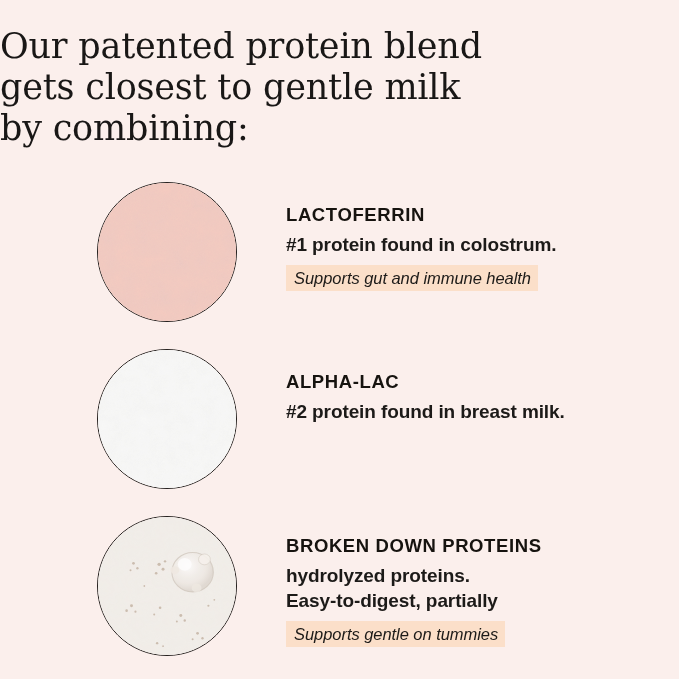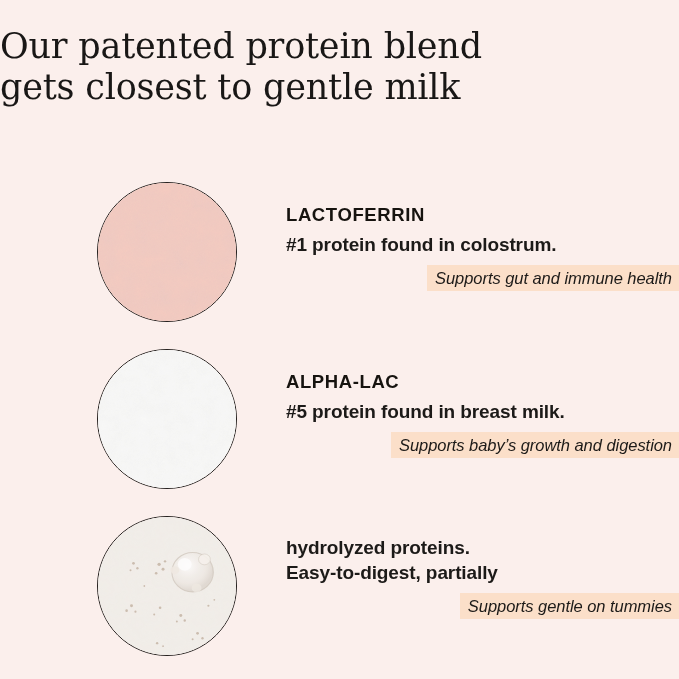--- a/index.html
+++ b/index.html
@@ -86,21 +86,21 @@
   .item-desc {
     font-size: 19px;
     font-weight: 700;
     color: #1c1a18;
     line-height: 25px;
     margin: 0 0 8px 0;
     letter-spacing: -0.1px;
   }
   .item-desc .desc-line { display: block; white-space: nowrap; }
 
-  .tagwrap { line-height: 0; text-align: right; }
+  .tagwrap { line-height: 0; }
   .item-tag {
     display: inline-block;
     background: #fbdfc9;
     color: #1c1a18;
     font-size: 16.5px;
     font-style: italic;
     line-height: 26px;
     padding: 0 7px 0 8px;
     letter-spacing: -0.05px;
     white-space: nowrap;
@@ -116,20 +116,21 @@
   .item-3 { top: 4px; }
 </style>
 </head>
 <body>
 
 <div class="page">
 
   <div class="headline">
     <span class="hl-line">Our patented protein blend</span>
     <span class="hl-line">gets closest to gentle milk</span>
+    <span class="hl-line">by combining:</span>
   </div>
 
   <div class="items">
 
     <div class="item item-1">
       <div class="swatch">
         <svg viewBox="0 0 140 140" preserveAspectRatio="none" aria-hidden="true">
           <defs>
             <filter id="grain1">
               <feTurbulence type="fractalNoise" baseFrequency="0.055" numOctaves="5" seed="7" result="n"></feTurbulence>
@@ -172,25 +173,22 @@
           </defs>
           <rect width="140" height="140" fill="#FAFAF9"></rect>
           <rect width="140" height="140" filter="url(#grain2)" opacity="0.8"></rect>
           <rect width="140" height="140" filter="url(#grainfine2)" opacity="0.5"></rect>
           <rect width="140" height="140" fill="#FFFFFF" opacity="0.18"></rect>
         </svg>
       </div>
       <div class="copy">
         <p class="item-title">ALPHA-LAC</p>
         <p class="item-desc">
-          <span class="desc-line">#5 protein found in breast milk.</span>
+          <span class="desc-line">#2 protein found in breast milk.</span>
         </p>
-        <div class="tagwrap">
-          <span class="item-tag">Supports baby’s growth and digestion</span>
-        </div>
       </div>
     </div>
 
     <div class="item item-3">
       <div class="swatch">
         <svg viewBox="0 0 140 140" preserveAspectRatio="none" aria-hidden="true">
           <defs>
             <filter id="grain3">
               <feTurbulence type="fractalNoise" baseFrequency="0.03" numOctaves="4" seed="11" result="n"></feTurbulence>
               <feColorMatrix in="n" type="matrix" values="0 0 0 0 0.88  0 0 0 0 0.86  0 0 0 0 0.83  0 0 0 0.35 0.08"></feColorMatrix>
@@ -232,20 +230,21 @@
             <circle cx="60" cy="128" r="1.2"></circle>
               <circle cx="66" cy="131" r="0.9"></circle>
             <circle cx="112" cy="90" r="1.1"></circle>
               <circle cx="118" cy="84" r="0.9"></circle>
             <circle cx="47" cy="70" r="0.9"></circle>
           </g>
           <rect width="140" height="140" fill="#EFEAE4" opacity="0.12"></rect>
         </svg>
       </div>
       <div class="copy">
+        <p class="item-title">BROKEN DOWN PROTEINS</p>
         <p class="item-desc">
           <span class="desc-line">hydrolyzed proteins.</span>
           <span class="desc-line">Easy-to-digest, partially</span>
         </p>
         <div class="tagwrap">
           <span class="item-tag">Supports gentle on tummies</span>
         </div>
       </div>
     </div>
 

